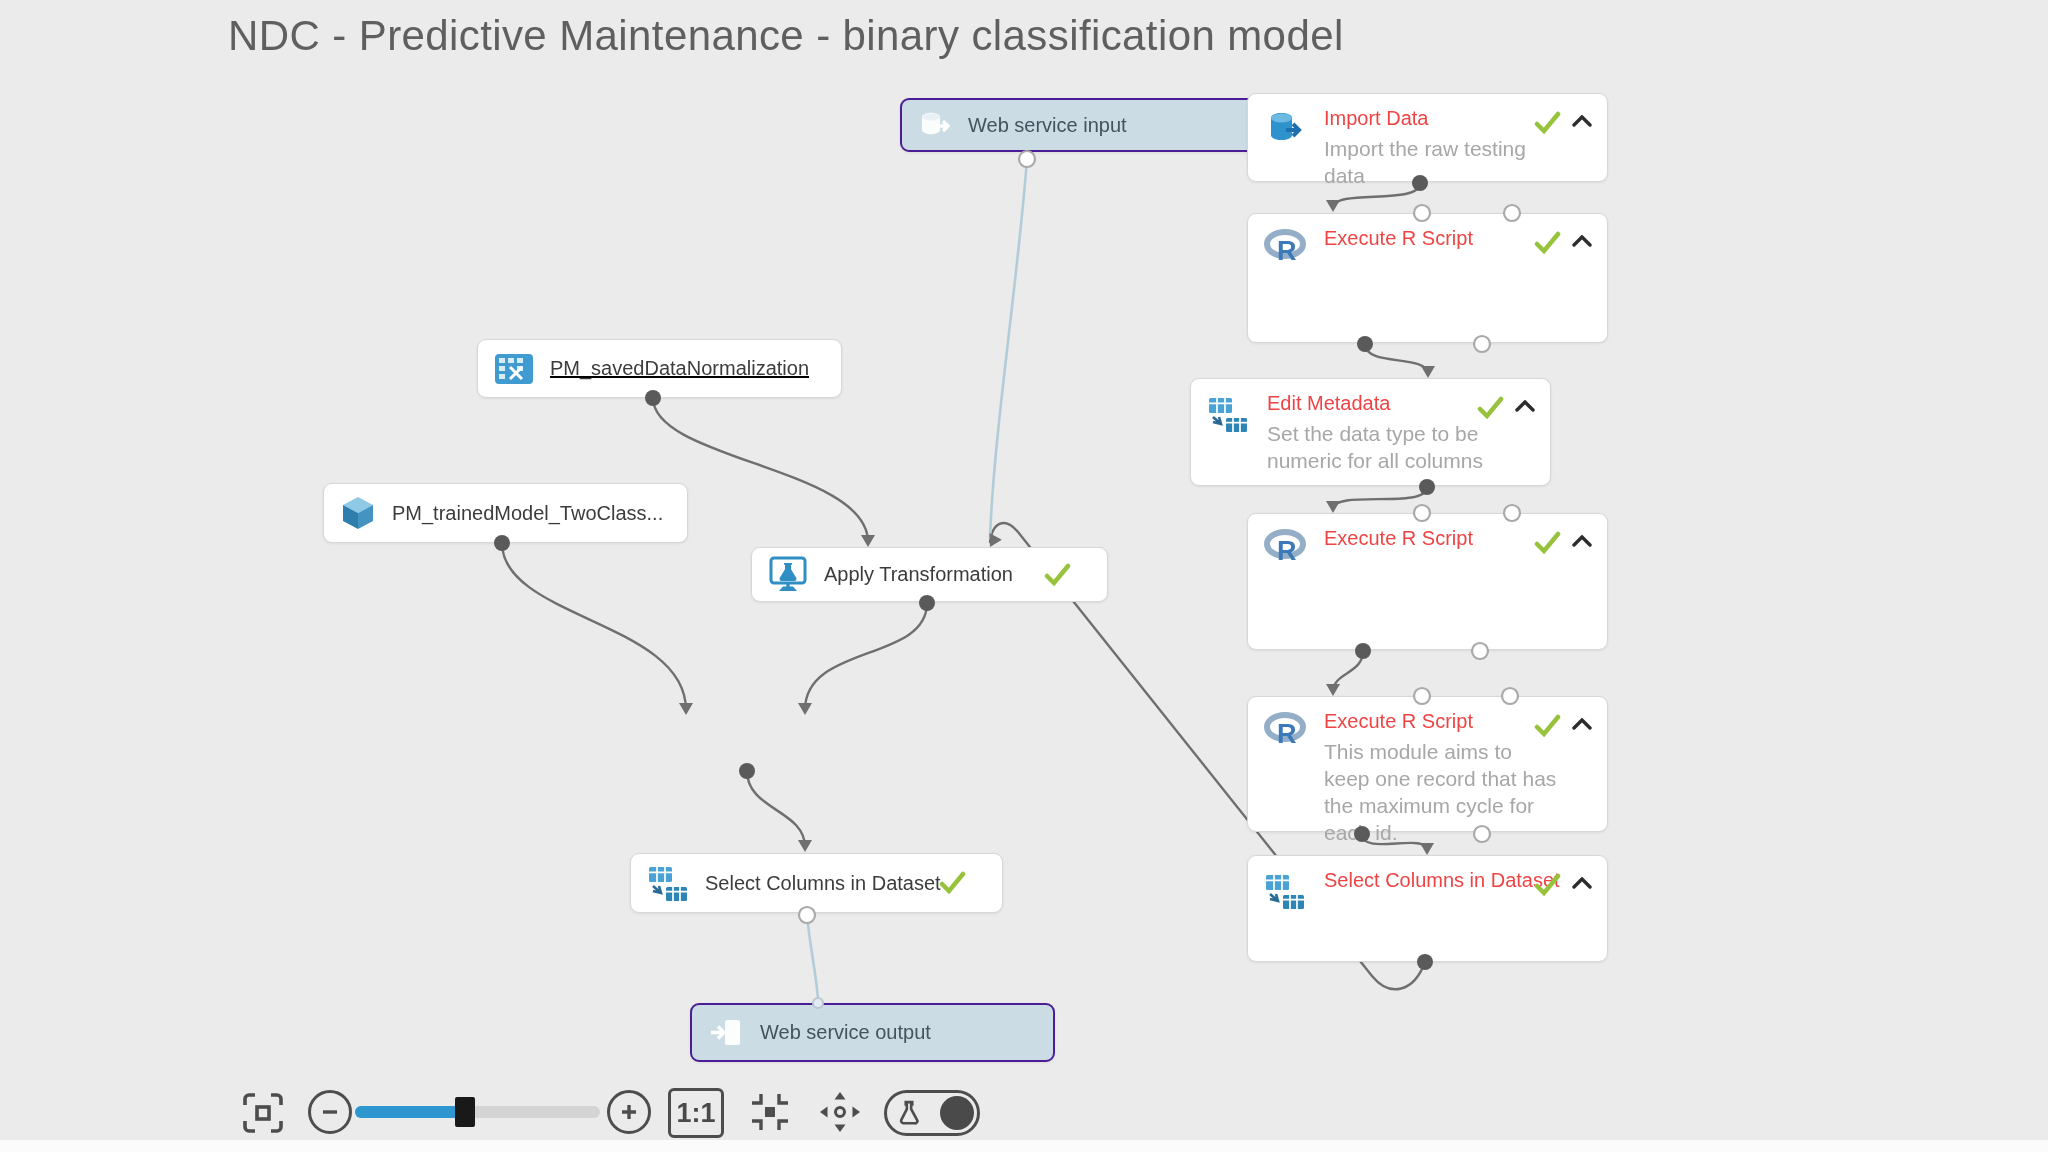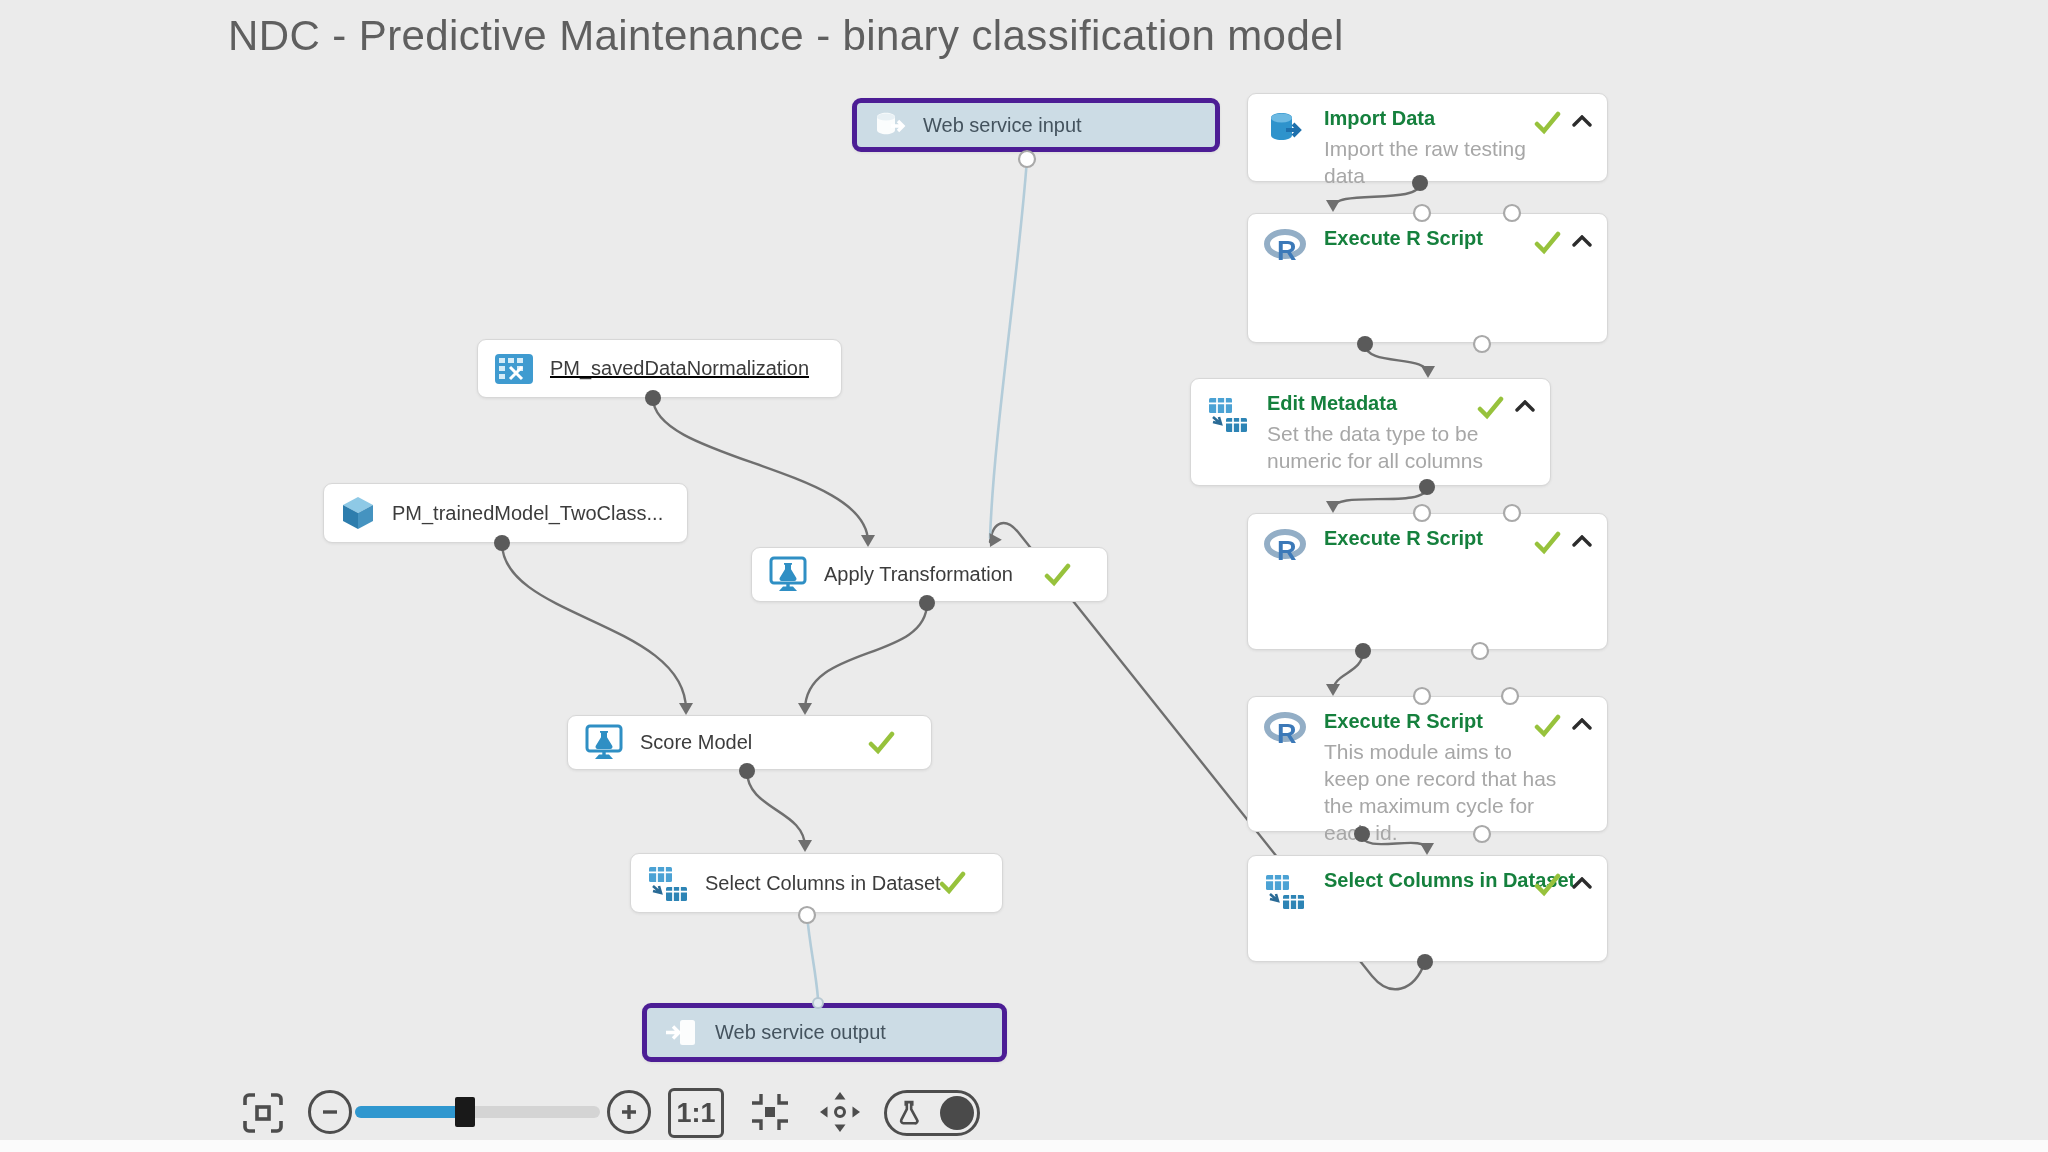--- a/index.html
+++ b/index.html
@@ -5,28 +5,28 @@
   html,body{margin:0;padding:0;background:#ebebeb;}
   #stage{position:relative;width:2048px;height:1152px;background:#ebebeb;overflow:hidden;
          font-family:"Liberation Sans", sans-serif;padding-left:8px;}
   .page-title{position:absolute;left:228px;top:12px;font-size:42px;font-weight:300;
               color:#5f5f5f;letter-spacing:.4px;white-space:nowrap;}
   svg.layer{position:absolute;left:0;top:0;pointer-events:none;}
   #wires{z-index:1;}
   #overlay{z-index:3;}
   .node{position:absolute;background:#fff;border:1px solid #d7d7d7;border-radius:9px;
         box-shadow:0 1px 3px rgba(0,0,0,.07);z-index:2;box-sizing:border-box;}
-  .node.blue{background:#ccdce5;border:5px solid #4c1d95;}
+  .node.blue{background:#ccdce5;border:2px solid #4c1d95;margin-left:48px;}
   .nrow{display:flex;align-items:center;height:100%;padding-left:16px;gap:16px;}
   .nlabel{font-size:20px;color:#3c3c3c;white-space:nowrap;}
   .node.blue .nlabel{color:#44535e;}
   .nicon{flex:0 0 auto;}
   .icon-abs{position:absolute;left:16px;top:15px;}
   .ntexts{position:absolute;left:76px;top:13px;right:14px;}
-  .ntitle{font-size:20px;color:#15803d;white-space:nowrap;font-weight:bold;}
+  .ntitle{font-size:20px;color:#ef4444;white-space:nowrap;}
   .ndesc{font-size:21px;color:#a7a7a7;line-height:27px;max-width:237px;margin-top:5px;}
   .check{position:absolute;right:46px;top:16px;}
   .check.mid{top:50%;margin-top:-13px;right:36px;}
   .chev{position:absolute;right:15px;top:21px;cursor:pointer;}
   
   .tbtn{position:absolute;box-sizing:border-box;cursor:pointer;}
   .circle-btn{width:44px;height:44px;border:3px solid #4d4d4d;border-radius:50%;background:transparent;
               display:flex;align-items:center;justify-content:center;}
   .ratio-btn{width:56px;height:50px;border:3px solid #4d4d4d;border-radius:6px;
              display:flex;align-items:center;justify-content:center;
@@ -220,34 +220,20 @@
     <div class="nrow">
       <svg class="nicon" width="36" height="36" viewBox="0 0 36 36">
         <polygon points="18,2 33,10 18,18 3,10" fill="#8ec9e6"></polygon>
         <polygon points="3,10 18,18 18,34 3,26" fill="#2d7dad"></polygon>
         <polygon points="33,10 18,18 18,34 33,26" fill="#4593c0"></polygon>
       </svg>
       <span class="nlabel">PM_trainedModel_TwoClass...</span>
     </div>
   </div>
 
-  <div class="node" style="left:567px;top:715px;width:365px;height:55px;">
-    <div class="nrow">
-      <svg class="nicon" width="40" height="37" viewBox="0 0 40 37">
-        <rect x="3" y="2" width="34" height="25" rx="3" fill="#ffffff" stroke="#2f8fc4" stroke-width="3"></rect>
-        <path d="M16 7 h8 v1.8 h-1 v4.5 l5.2 8.4 a2.2 2.2 0 0 1 -1.9 3.3 H13.7 a2.2 2.2 0 0 1 -1.9 -3.3 L17 13.3 V8.8 h-1 z" fill="#2f8fc4"></path>
-        <path d="M20 27 v4" stroke="#2f8fc4" stroke-width="3.4"></path>
-        <path d="M11 35 h18 l-4 -4.5 h-10 z" fill="#2f8fc4"></path>
-      </svg>
-      <span class="nlabel">Score Model</span>
-    </div>
-    <svg class="check mid" width="28" height="26" viewBox="0 0 28 26">
-        <path d="M4 14 l7 7 L25 4" fill="none" stroke="#97c23c" stroke-width="4.5" stroke-linecap="round"></path>
-      </svg>
-  </div>
 
   <div class="node" style="left:630px;top:853px;width:373px;height:60px;">
     <div class="nrow">
       <svg class="nicon" width="42" height="40" viewBox="0 0 42 40">
         <rect x="2" y="4" width="23" height="15" rx="1.5" fill="#4ba2d4"></rect>
         <path d="M2 9.3 h23 M10 4 v15 M18 4 v15" stroke="#fff" stroke-width="1.7"></path>
         <path d="M6 23 l8 7 m-8 -2 l8 2 -2 -7" stroke="#2a6b96" stroke-width="2.6" fill="none"></path>
         <rect x="19" y="24" width="21" height="14" rx="1.5" fill="#2d84b5"></rect>
         <path d="M19 28.7 h21 M26 24 v14 M33 24 v14" stroke="#fff" stroke-width="1.7"></path>
       </svg>

